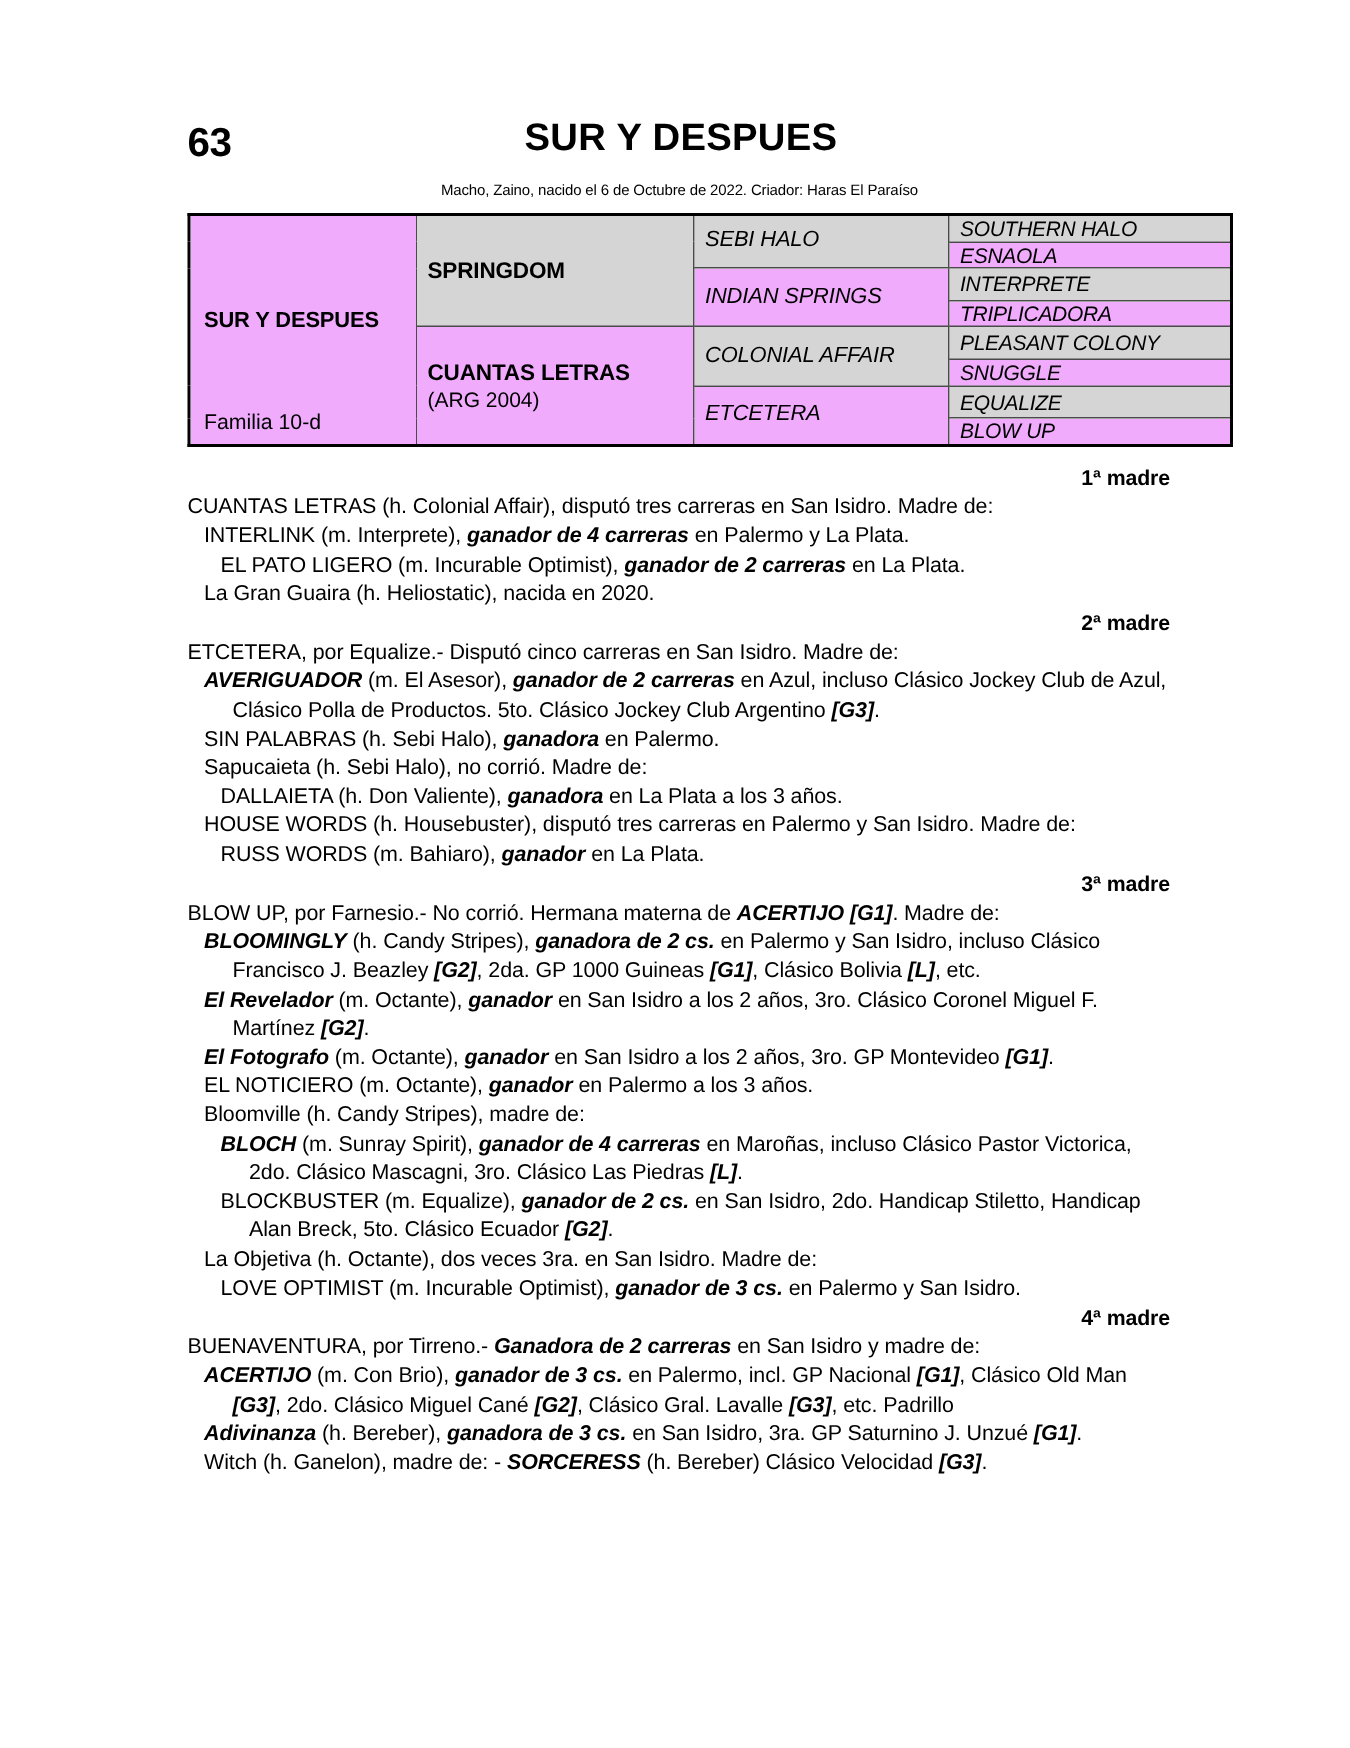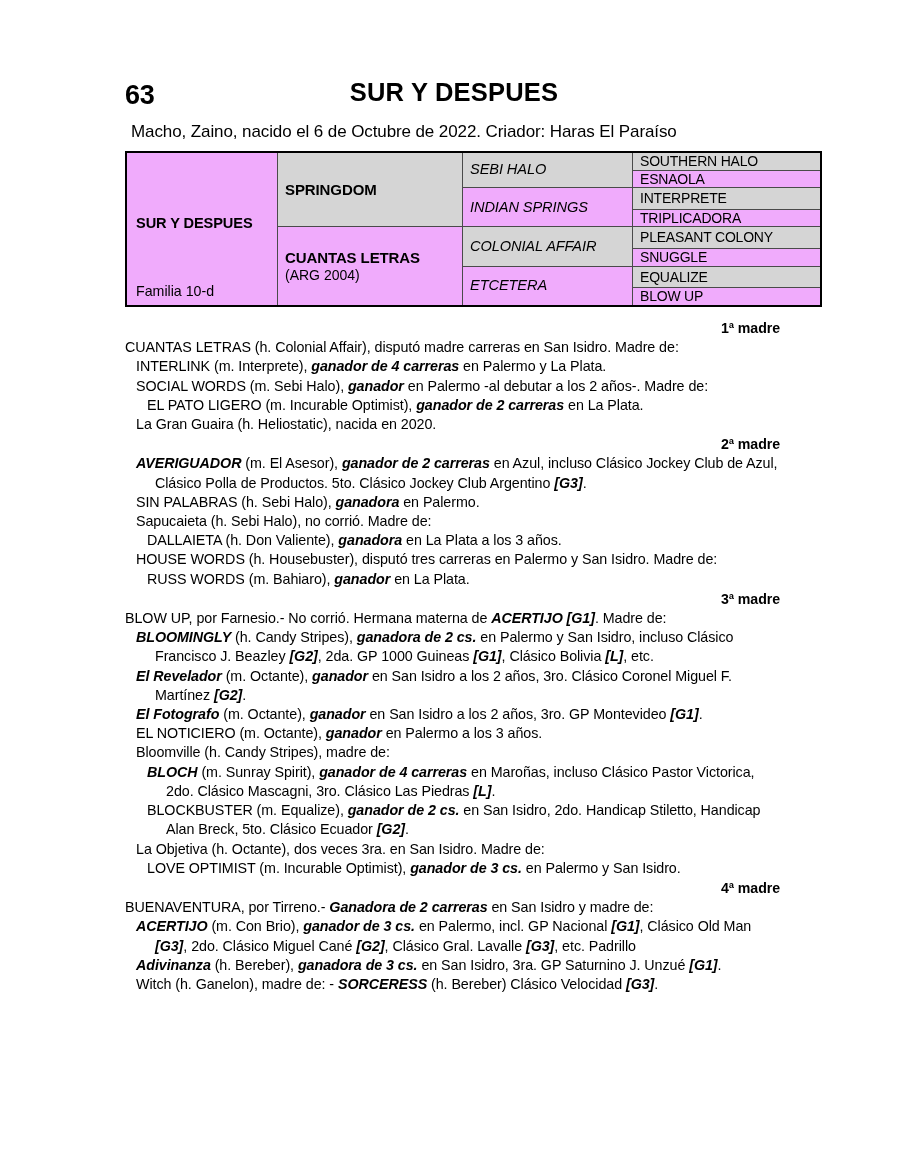--- a/index.html
+++ b/index.html
@@ -39,21 +39,22 @@
   }
   .horse-name {
     text-align: center;
     font-size: 25.5px;
     font-weight: 700;
     letter-spacing: 0.2px;
     line-height: 1.15;
     padding-left: 8px;
   }
   .subtitle {
-    font-size: 17px;
+    text-align: center;
+    font-size: 10px;
     font-weight: 400;
     letter-spacing: -0.1px;
     margin-top: 4px;
     margin-bottom: 9px;
     padding-left: 6px;
   }
 
   
   .ped-table {
     width: 650px;
@@ -120,20 +121,21 @@
     margin-top: 1px;
   }
   .gp-name {
     font-size: 14.6px;
     letter-spacing: -0.1px;
     font-style: italic;
   }
   .ggp-name {
     font-size: 14px;
     letter-spacing: -0.2px;
+    font-style: italic;
   }
 
   
   .narrative {
     margin-top: 12px;
     width: 655px;
     font-size: 14.3px;
     line-height: 1.345;
     letter-spacing: -0.07px;
   }
@@ -228,26 +230,26 @@
       <tr>
         <td class="c4 white">
           <span class="ggp-name">BLOW UP</span>
         </td>
       </tr>
     </tbody>
   </table>
 
   <div class="narrative" id="narrative">
       <div class="gen-head">1ª madre</div>
-      <div class="entry lvl0">CUANTAS LETRAS (h. Colonial Affair), disputó madre carreras en San Isidro. Madre de:</div>
+      <div class="entry lvl0">CUANTAS LETRAS (h. Colonial Affair), disputó tres carreras en San Isidro. Madre de:</div>
       <div class="entry lvl1">INTERLINK (m. Interprete), <b>ganador de 4 carreras</b> en Palermo y La Plata.</div>
-      <div class="entry lvl1">SOCIAL WORDS (m. Sebi Halo), <b>ganador</b> en Palermo -al debutar a los 2 años-. Madre de:</div>
       <div class="entry lvl2">EL PATO LIGERO (m. Incurable Optimist), <b>ganador de 2 carreras</b> en La Plata.</div>
       <div class="entry lvl1">La Gran Guaira (h. Heliostatic), nacida en 2020.</div>
       <div class="gen-head">2ª madre</div>
+      <div class="entry lvl0">ETCETERA, por Equalize.- Disputó cinco carreras en San Isidro. Madre de:</div>
       <div class="entry lvl1"><b>AVERIGUADOR</b> (m. El Asesor), <b>ganador de 2 carreras</b> en Azul, incluso Clásico Jockey Club de Azul, Clásico Polla de Productos. 5to. Clásico Jockey Club Argentino <b>[G3]</b>.</div>
       <div class="entry lvl1">SIN PALABRAS (h. Sebi Halo), <b>ganadora</b> en Palermo.</div>
       <div class="entry lvl1">Sapucaieta (h. Sebi Halo), no corrió. Madre de:</div>
       <div class="entry lvl2">DALLAIETA (h. Don Valiente), <b>ganadora</b> en La Plata a los 3 años.</div>
       <div class="entry lvl1">HOUSE WORDS (h. Housebuster), disputó tres carreras en Palermo y San Isidro. Madre de:</div>
       <div class="entry lvl2">RUSS WORDS (m. Bahiaro), <b>ganador</b> en La Plata.</div>
       <div class="gen-head">3ª madre</div>
       <div class="entry lvl0">BLOW UP, por Farnesio.- No corrió. Hermana materna de <b>ACERTIJO [G1]</b>. Madre de:</div>
       <div class="entry lvl1"><b>BLOOMINGLY</b> (h. Candy Stripes), <b>ganadora de 2 cs.</b> en Palermo y San Isidro, incluso Clásico Francisco J. Beazley <b>[G2]</b>, 2da. GP 1000 Guineas <b>[G1]</b>, Clásico Bolivia <b>[L]</b>, etc.</div>
       <div class="entry lvl1"><b>El Revelador</b> (m. Octante), <b>ganador</b> en San Isidro a los 2 años, 3ro. Clásico Coronel Miguel F. Martínez <b>[G2]</b>.</div>

